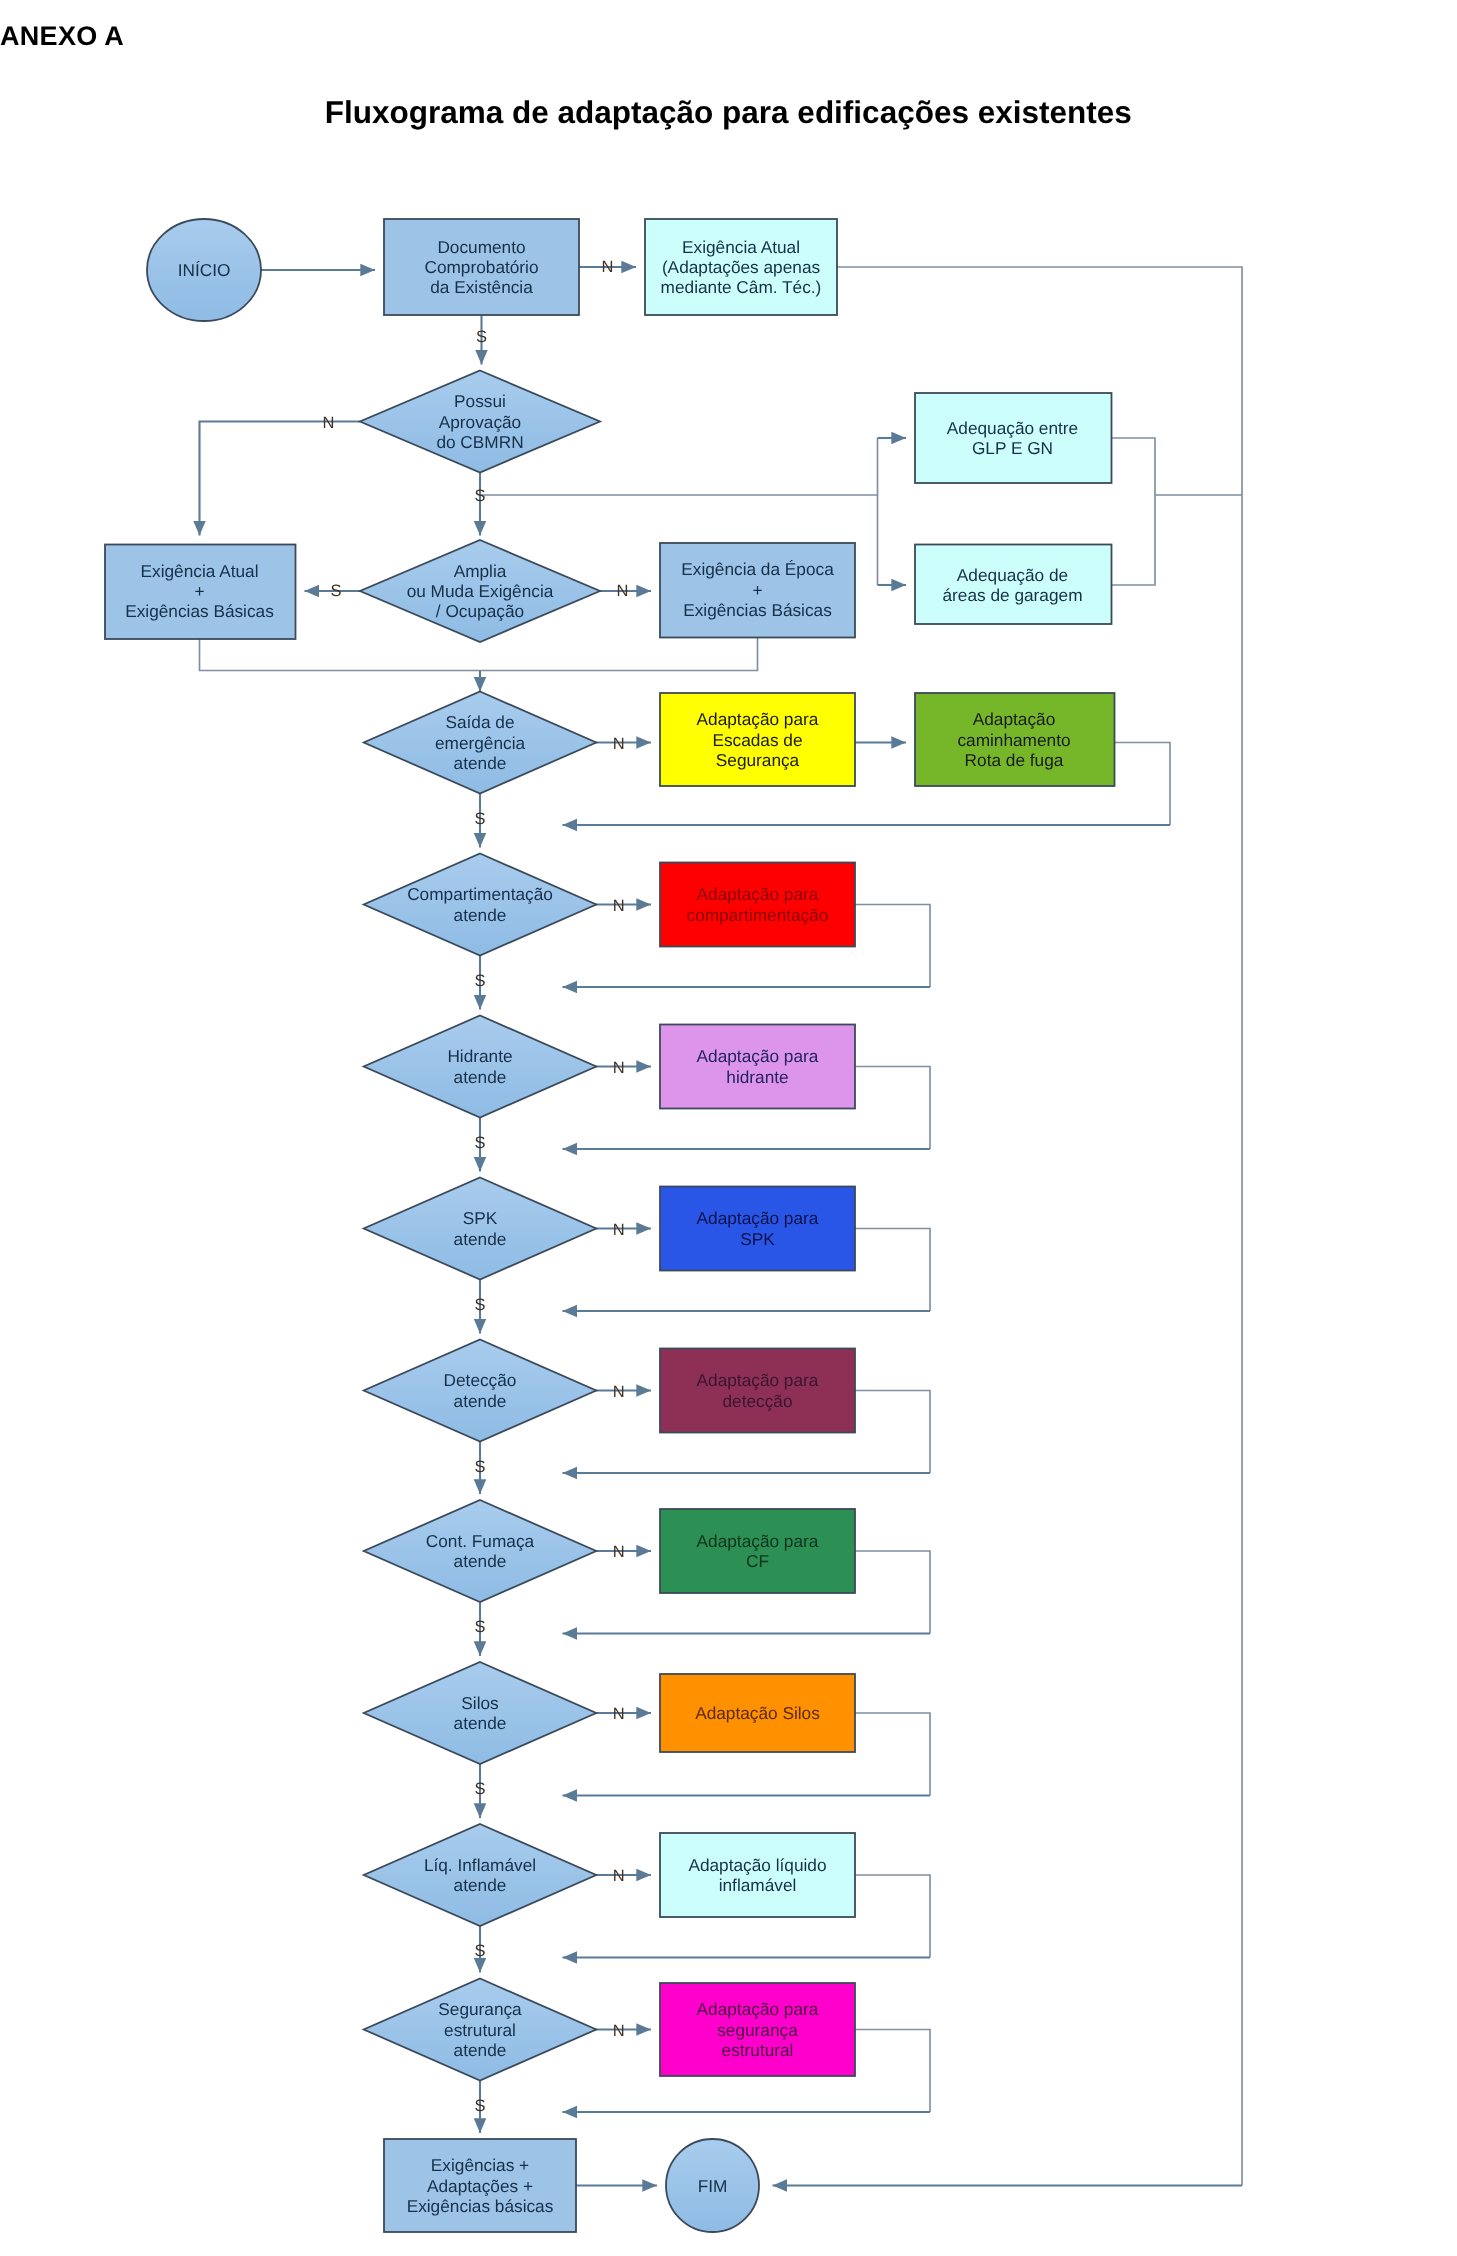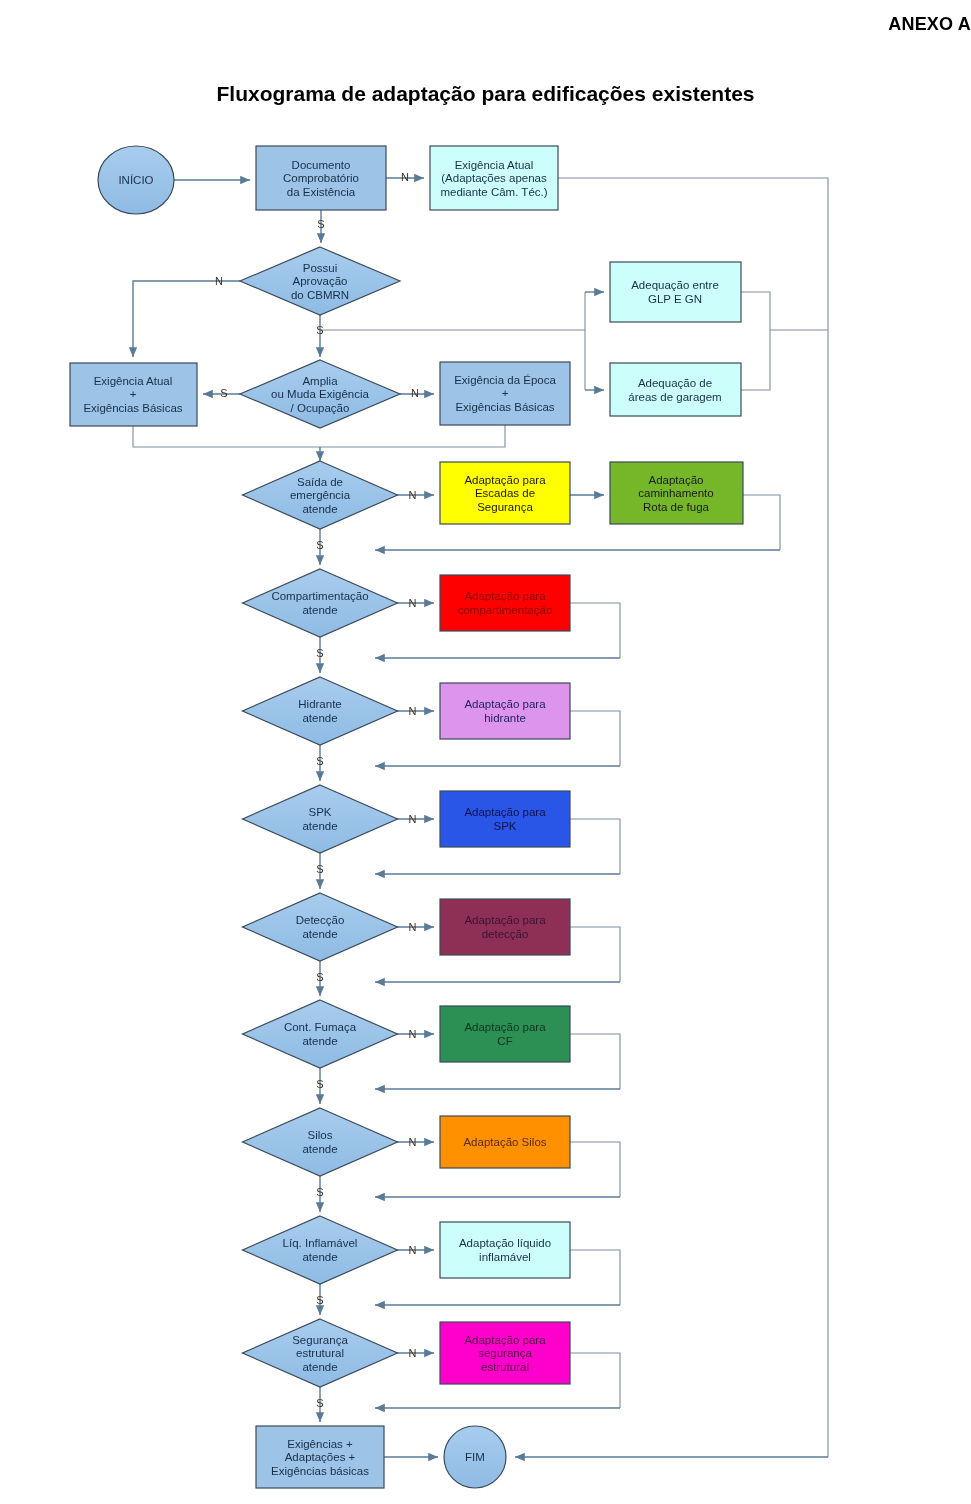--- a/index.html
+++ b/index.html
@@ -1,19 +1,19 @@
 <!DOCTYPE html>
 <html><head>
 <meta charset="utf-8">
 <style>
   html,body{margin:0;padding:0;background:#ffffff;}
   body{width:971px;height:1504px;font-family:"Liberation Sans",sans-serif;color:#000;}
   #page{position:relative;width:971px;height:1504px;overflow:hidden;background:#fff;}
-  .title1{position:absolute;left:0;top:14px;width:971px;text-align:right;font-size:18px;font-weight:bold;letter-spacing:.2px;}
-  .title2{position:absolute;left:0;top:64px;width:971px;text-align:center;font-size:21px;font-weight:bold;margin-top:18px;}
+  .title1{position:absolute;left:0;top:14px;width:971px;text-align:left;font-size:18px;font-weight:bold;letter-spacing:.2px;}
+  .title2{position:absolute;left:0;top:64px;width:971px;text-align:center;font-size:21px;font-weight:bold;}
   svg{position:absolute;left:0;top:0;width:971px;height:1504px;}
   .shape-text{font-family:"Liberation Sans",sans-serif;font-size:11.5px;text-anchor:middle;}
   .edge-label{font-family:"Liberation Sans",sans-serif;font-size:11px;fill:#403020;text-anchor:middle;}
   .ln{stroke:#5b7a96;stroke-width:1.4;fill:none;}
   .ln-thin{stroke:#7f8fa0;stroke-width:1.1;fill:none;}
   .shp{stroke:#3b4a5a;stroke-width:1.2;}
 </style>
 </head>
 <body>
 

